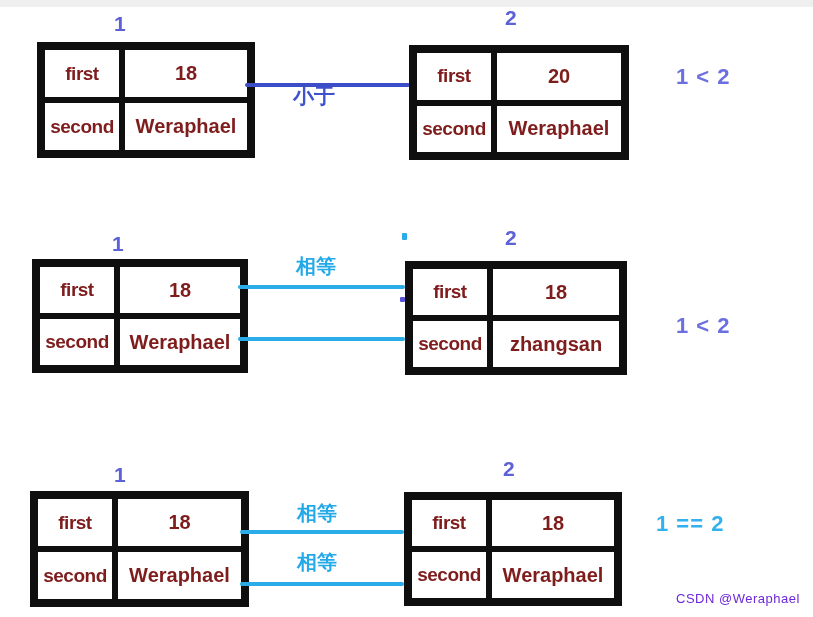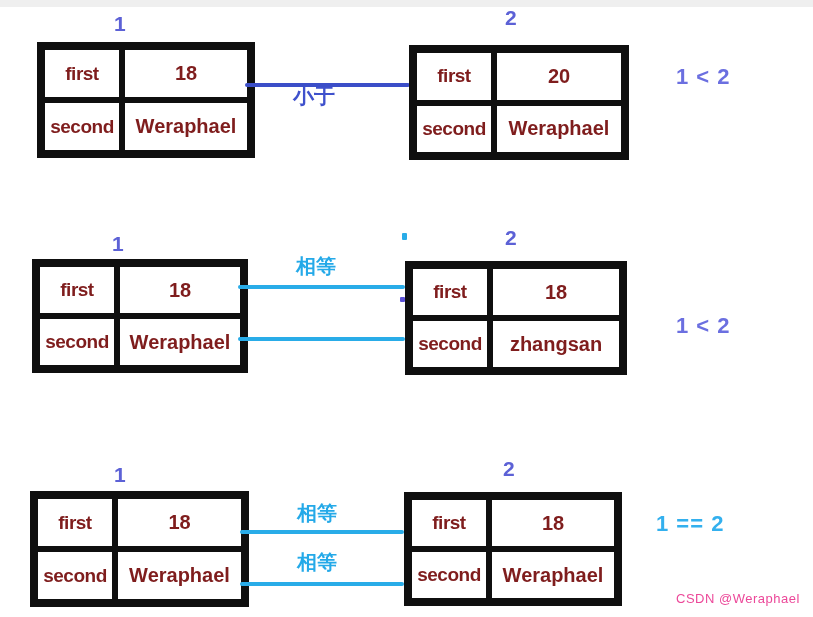--- a/index.html
+++ b/index.html
@@ -21,21 +21,21 @@
   .cell.val{font-size:20px;}
   .pair-lbl{position:absolute;font-weight:700;font-size:21px;color:#5c61d6;}
   .ann{position:absolute;font-weight:700;font-size:20px;white-space:nowrap;}
   .ann.indigo{color:#3f51cc;}
   .ann.cyan{color:#24a9e8;}
   .cline{position:absolute;height:4px;border-radius:2px;}
   .cline.indigo{background:#3b4ec8;}
   .cline.cyan{background:#29ace8;}
   .result{position:absolute;font-weight:700;font-size:22px;letter-spacing:1px;color:#6b6fe0;white-space:nowrap;}
   .result.cyan{color:#33b0ee;}
-  .watermark{position:absolute;font-size:13px;color:#ec4899;letter-spacing:0.5px;}
+  .watermark{position:absolute;font-size:13px;color:#6d28d9;letter-spacing:0.5px;}
   .dot{position:absolute;border-radius:1px;}
   .dot.cyan{background:#29ace8;}
   .dot.purple{background:#5c52d8;}
 </style>
 </head>
 <body>
 
 <div class="canvas">
   <div class="top-strip"></div>
 

